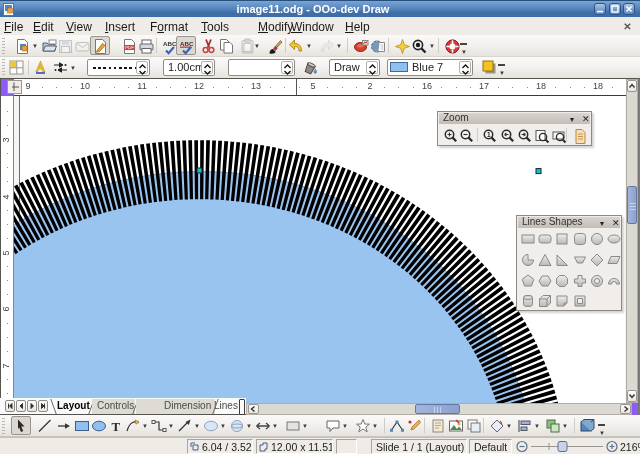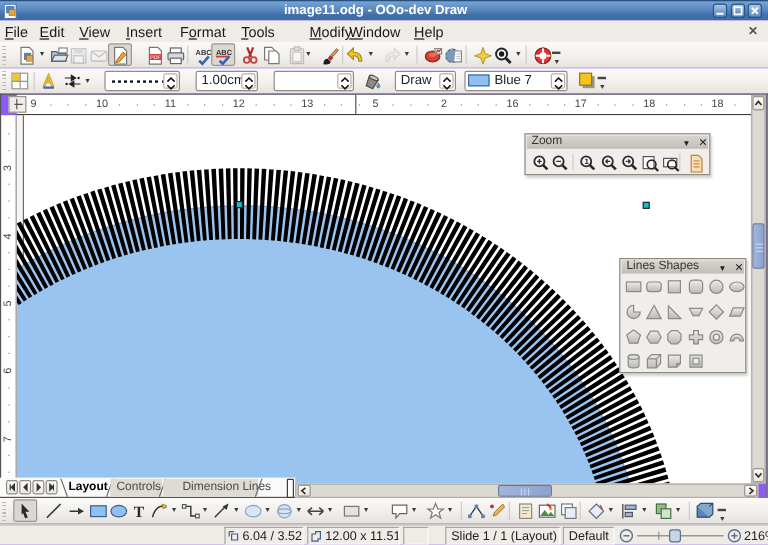--- a/index.html
+++ b/index.html
@@ -553,21 +553,21 @@
           <path d="M5.5 2.5 V7.5 M2.5 2.5 L5 5 L2.5 7.5Z" fill="#333" stroke="#333"></path>
         </svg>
       </div>
     <div class="tabslant" style="left:53px;transform:skewX(20deg);"></div>
     <span class="tab" style="left:57px;color:#000;font-weight:bold;">Layout</span>
     <div class="tabslant" style="left:91px;"></div>
     <div style="left:92px;top:1px;width:43px;height:15px;background:#dedbd5;"></div>
     <span class="tab" style="left:97px;">Controls</span>
     <div class="tabslant" style="left:135px;"></div>
     <div style="left:136px;top:1px;width:79px;height:15px;background:#dedbd5;"></div>
-    <span class="tab" style="left:124px;padding-left:28px;">Dimension Lines</span>
+    <span class="tab" style="left:136px;padding-left:28px;">Dimension Lines</span>
     <div class="tabslant" style="left:215px;"></div>
   </div>
   <div id="splitter"></div>
   <div id="hscroll">
     <div class="sbbtn" style="left:1px;top:0px;width:11px;height:10px;">
         <svg width="9" height="8" style="left:0;top:0;">
           <path d="M5.5 1.5 L2.5 4 L5.5 6.5" fill="none" stroke="#333" stroke-width="1.4"></path>
         </svg>
       </div>
     <div class="sbthumb" style="left:168px;top:0px;width:45px;height:10px;">

